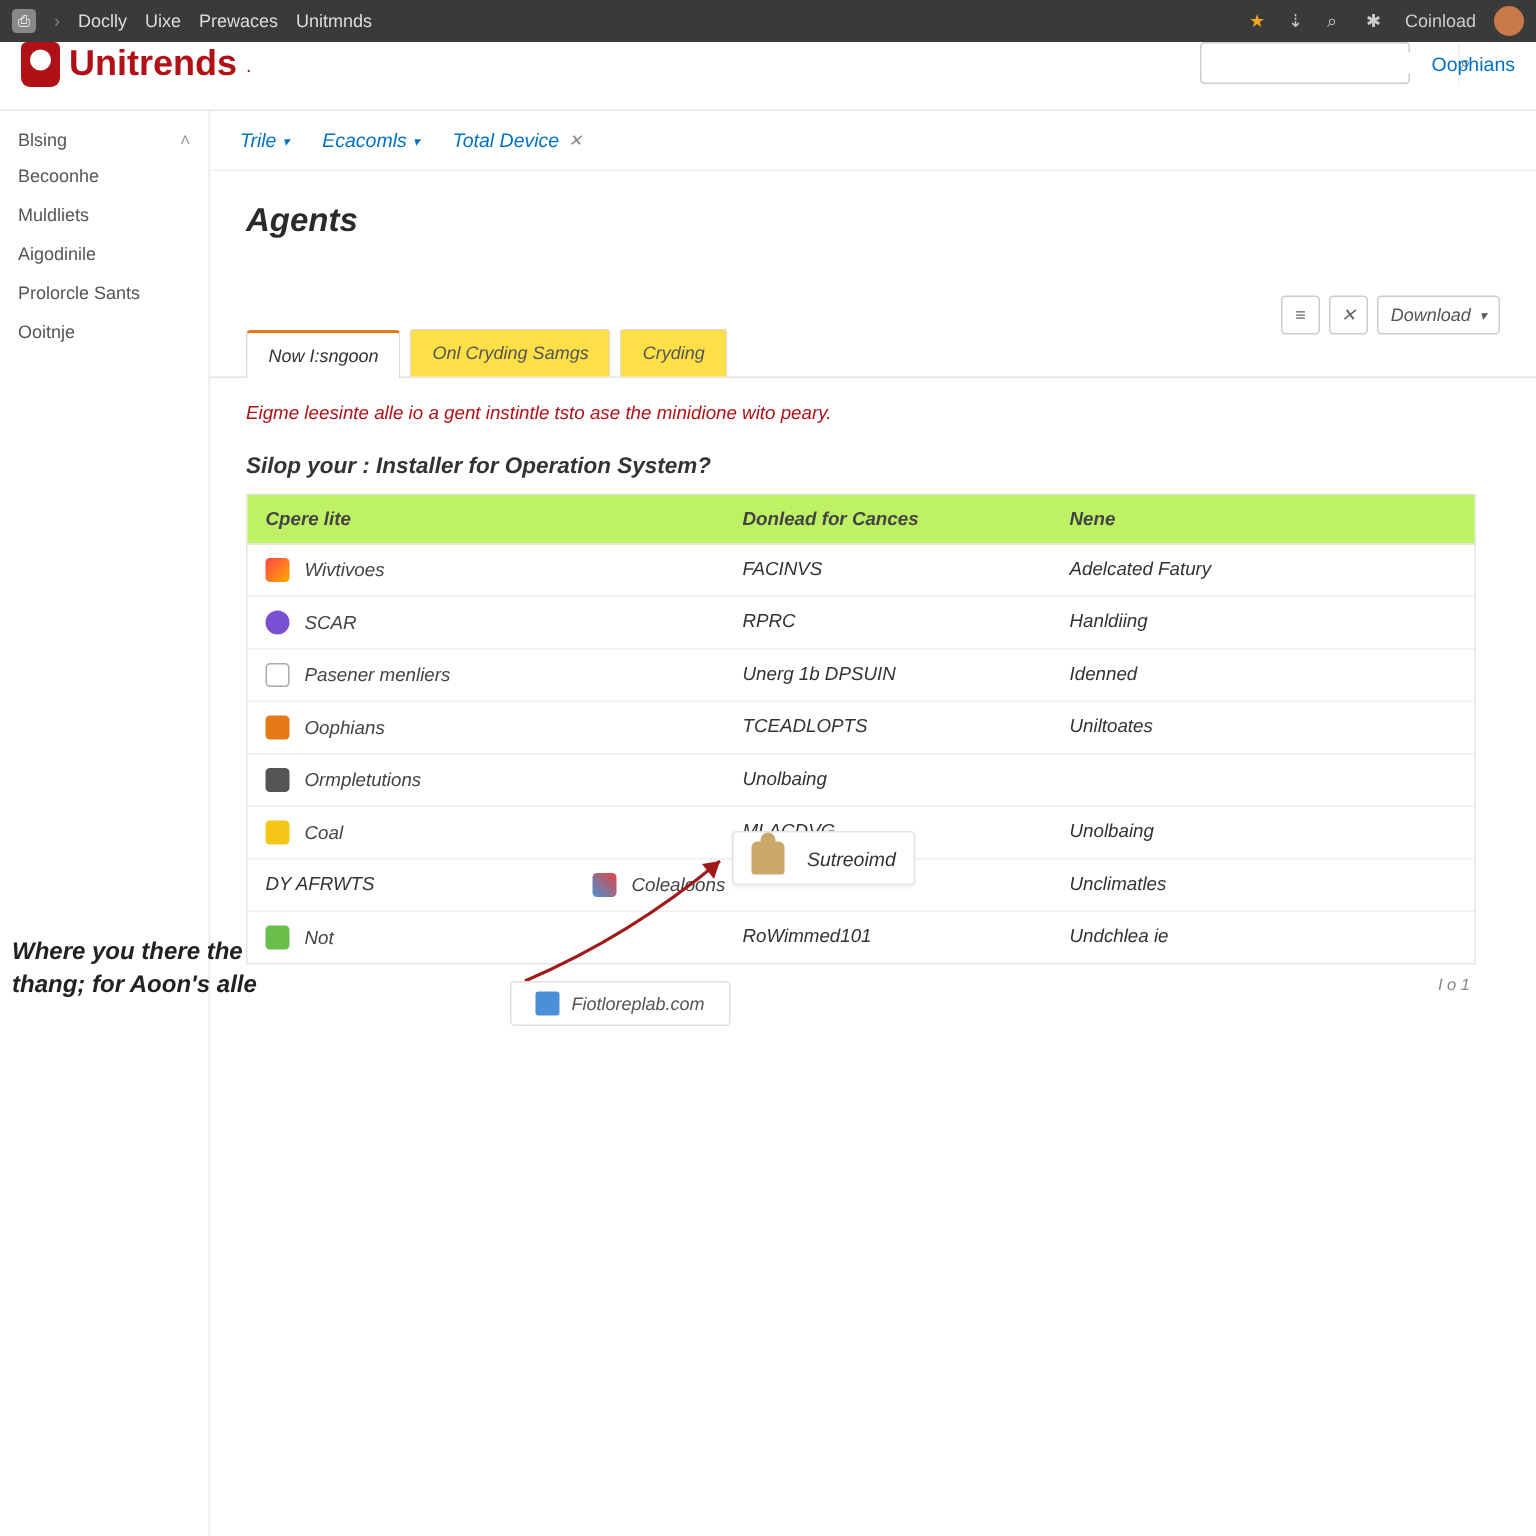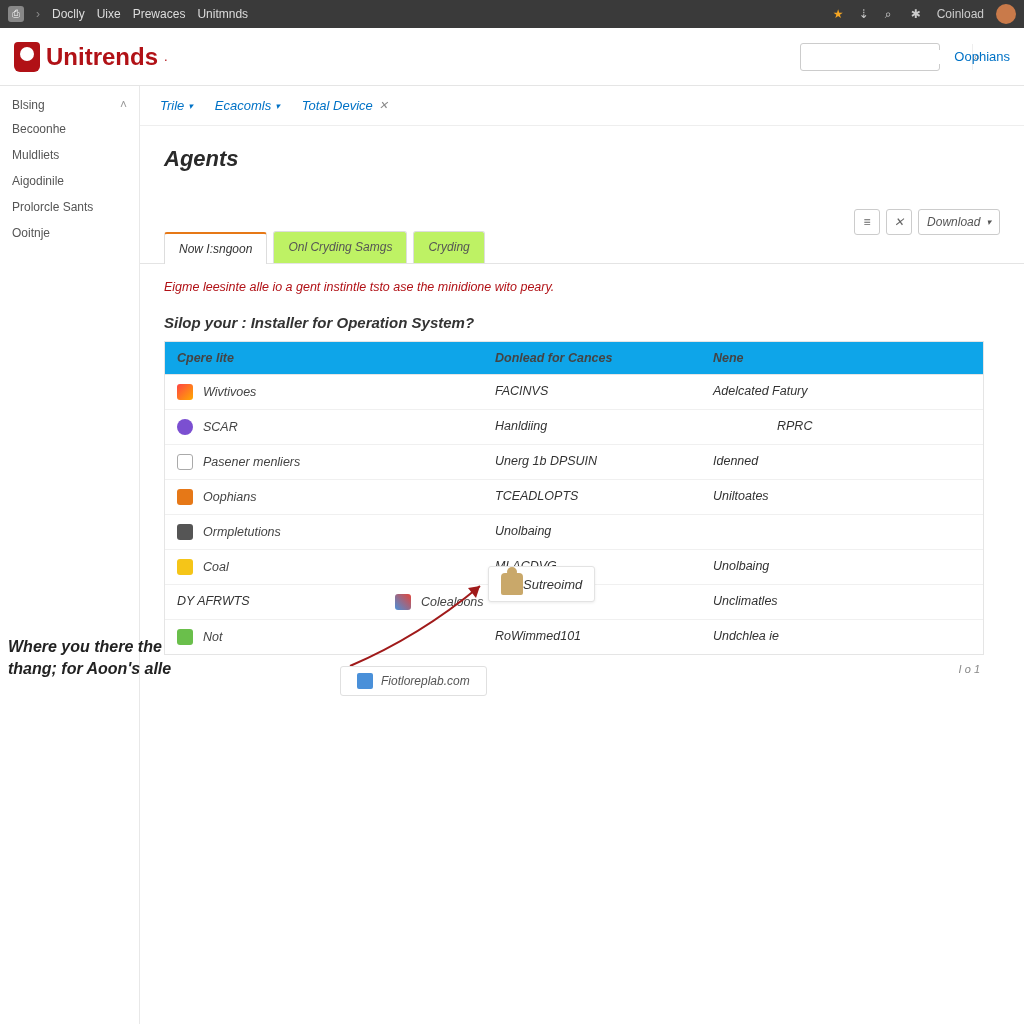--- a/index.html
+++ b/index.html
@@ -5,21 +5,21 @@
 * { margin: 0; padding: 0; box-sizing: border-box; font-family: Arial, Helvetica, sans-serif; }
 body { width: 1024px; height: 1024px; background: #fff; overflow: hidden; font-size: 13px; color: #333; }
 .topbar { height: 28px; background: #3a3a3a; display: flex; align-items: center; padding: 0 8px; color: #ccc; font-size: 12px; }
 .topbar-left { display: flex; align-items: center; gap: 12px; }
 .topbar-icon { width: 16px; height: 16px; background: #888; border-radius: 3px; display: inline-flex; align-items: center; justify-content: center; color: #fff; font-size: 10px; }
 .topbar-sep { color: #888; }
 .topbar-item { color: #ddd; cursor: pointer; }
 .topbar-right { margin-left: auto; display: flex; align-items: center; gap: 12px; }
 .topbar-right .ic { width: 14px; height: 14px; display: inline-block; }
 .avatar { width: 20px; height: 20px; border-radius: 50%; background: #c97a4a; }
-.header { height: 58px; display: flex; align-items: center; padding: 0 14px; border-bottom: 1px solid #e5e5e5; }
+.header { height: 46px; display: flex; align-items: flex-start; padding: 0 14px; border-bottom: 1px solid #e5e5e5; }
 .logo { display: flex; align-items: center; gap: 6px; }
 .logo-shield { width: 26px; height: 30px; background: #b11116; border-radius: 4px 4px 6px 6px; position: relative; }
 .logo-shield::after { content: ""; position: absolute; top: 5px; left: 6px; width: 14px; height: 14px; border-radius: 50%; background: #fff; }
 .logo-text { font-size: 24px; font-weight: bold; color: #b11116; }
 .logo-dot { color: #b11116; }
 .header-right { margin-left: auto; display: flex; align-items: center; gap: 14px; }
 .search-box { display: flex; align-items: center; border: 1px solid #ccc; border-radius: 3px; height: 28px; width: 140px; background: #fff; }
 .search-box input { border: none; outline: none; flex: 1; padding: 0 8px; font-size: 12px; }
 .search-box .sic { width: 24px; text-align: center; color: #777; border-left: 1px solid #eee; height: 100%; display: flex; align-items: center; justify-content: center; }
 .download-link { color: #0072c6; font-size: 13px; cursor: pointer; }
@@ -29,42 +29,42 @@
 .sidebar-header .chev { color: #999; }
 .sidebar-item { padding: 6px 12px; font-size: 12px; color: #555; cursor: pointer; }
 .main { flex: 1; position: relative; font-style: italic; }
 .breadcrumbs { display: flex; gap: 22px; padding: 12px 20px; border-bottom: 1px solid #eee; font-size: 13px; }
 .breadcrumbs .bc { color: #0072c6; cursor: pointer; display: flex; align-items: center; gap: 4px; }
 .breadcrumbs .bc .caret { font-size: 9px; color: #0072c6; }
 .breadcrumbs .bc .x { color: #888; font-size: 11px; margin-left: 2px; }
 .page-title { font-size: 22px; font-weight: 600; padding: 20px 24px 14px; color: #2a2a2a; }
 .toolbar-row { display: flex; align-items: center; padding: 0 24px 0 24px; border-bottom: 1px solid #e4e4e4; }
 .tabs { display: flex; gap: 6px; margin-top: 45px; }
-.tab { padding: 8px 14px; border: 1px solid #ddd; border-bottom: none; font-size: 12px; background: #bef264; cursor: pointer; color: #555; border-radius: 3px 3px 0 0; }
+.tab { padding: 8px 14px; border: 1px solid #ddd; border-bottom: none; font-size: 12px; background: #fde047; cursor: pointer; color: #555; border-radius: 3px 3px 0 0; }
 .tab.active { border-top: 2px solid #e67817; background: #fff; color: #333; position: relative; top: 1px; }
 .toolbar-right { margin-left: auto; display: flex; gap: 6px; align-items: center; margin-bottom: 6px; }
 .icon-btn { width: 26px; height: 26px; border: 1px solid #ccc; border-radius: 3px; background: #fff; display: flex; align-items: center; justify-content: center; color: #666; font-size: 12px; cursor: pointer; }
 .dropdown-btn { height: 26px; border: 1px solid #ccc; border-radius: 3px; background: #fff; padding: 0 8px; display: flex; align-items: center; gap: 6px; font-size: 12px; color: #555; cursor: pointer; }
 .content { padding: 16px 24px; }
 .notice { color: #b11116; font-size: 12.5px; margin-bottom: 20px; }
 .subheading { font-size: 15px; font-weight: 600; color: #333; margin-bottom: 10px; }
 .table { border: 1px solid #e5e5e5; width: 820px; }
-.table-head { display: flex; background: #0ea5e9; border-bottom: 1px solid #e5e5e5; }
+.table-head { display: flex; background: #bef264; border-bottom: 1px solid #e5e5e5; }
 .th, .td { padding: 9px 12px; font-size: 12.5px; }
 .th { font-weight: 600; color: #444; }
 .col-a { flex: 0 0 318px; }
 .col-b { flex: 0 0 218px; }
 .col-c { flex: 1; }
 .table-row { display: flex; border-bottom: 1px solid #f0f0f0; align-items: flex-start; }
 .table-row:last-child { border-bottom: none; }
 .row-icon { width: 16px; height: 16px; display: inline-block; margin-right: 10px; vertical-align: middle; border-radius: 3px; }
 .row-label { vertical-align: middle; color: #444; }
 .pagination { text-align: right; width: 820px; padding: 8px 4px; font-size: 11px; color: #888; }
 .annotation { position: absolute; left: -132px; top: 550px; width: 200px; font-size: 16px; font-weight: 600; color: #222; line-height: 1.4; }
-.callout-badge { position: absolute; left: 348px; top: 480px; display: flex; align-items: center; gap: 0; background: #fff; border: 1px solid #e3e3e3; padding: 6px 12px; border-radius: 3px; box-shadow: 0 1px 3px rgba(0,0,0,0.08); }
+.callout-badge { position: absolute; left: 348px; top: 480px; display: flex; align-items: center; gap: 15px; background: #fff; border: 1px solid #e3e3e3; padding: 6px 12px; border-radius: 3px; box-shadow: 0 1px 3px rgba(0,0,0,0.08); }
 .callout-badge .user-ic { width: 22px; height: 22px; background: #c9a86a; border-radius: 4px 4px 2px 2px; position: relative; }
 .callout-badge .user-ic::before { content:""; position:absolute; top:-6px; left:6px; width:10px; height:10px; border-radius:50%; background:#c9a86a; }
 .file-chip { position: absolute; left: 200px; top: 580px; display: flex; align-items: center; gap: 8px; background: #fff; border: 1px solid #e0e0e0; padding: 6px 16px; border-radius: 3px; font-size: 12px; color: #555; }
 .file-chip .fic { width: 16px; height: 16px; background: #4a90d9; border-radius: 2px; }
 .ic-flag { background: linear-gradient(135deg,#f44,#fa0); }
 .ic-purple { background: #7b4fd1; border-radius: 50%; }
 .ic-cal { background: #fff; border:1px solid #aaa; }
 .ic-orange { background: #e67817; }
 .ic-dark { background: #555; }
 .ic-yellow { background: #f5c518; }
@@ -171,22 +171,22 @@
           <div class="th col-c">Nene</div>
         </div>
         <div id="table-body">
             <div class="table-row">
               <div class="td col-a"><span class="row-icon ic-flag"></span><span class="row-label">Wivtivoes</span></div>
               <div class="td col-b">FACINVS</div>
               <div class="td col-c">Adelcated Fatury</div>
             </div>
             <div class="table-row">
               <div class="td col-a"><span class="row-icon ic-purple"></span><span class="row-label">SCAR</span></div>
+              <div class="td col-b">RPRC</div>
               <div class="td col-c">Hanldiing</div>
-              <div class="td col-b">RPRC</div>
             </div>
             <div class="table-row">
               <div class="td col-a"><span class="row-icon ic-cal"></span><span class="row-label">Pasener menliers</span></div>
               <div class="td col-b">Unerg 1b DPSUIN</div>
               <div class="td col-c">Idenned</div>
             </div>
             <div class="table-row">
               <div class="td col-a"><span class="row-icon ic-orange"></span><span class="row-label">Oophians</span></div>
               <div class="td col-b">TCEADLOPTS</div>
               <div class="td col-c">Uniltoates</div>

